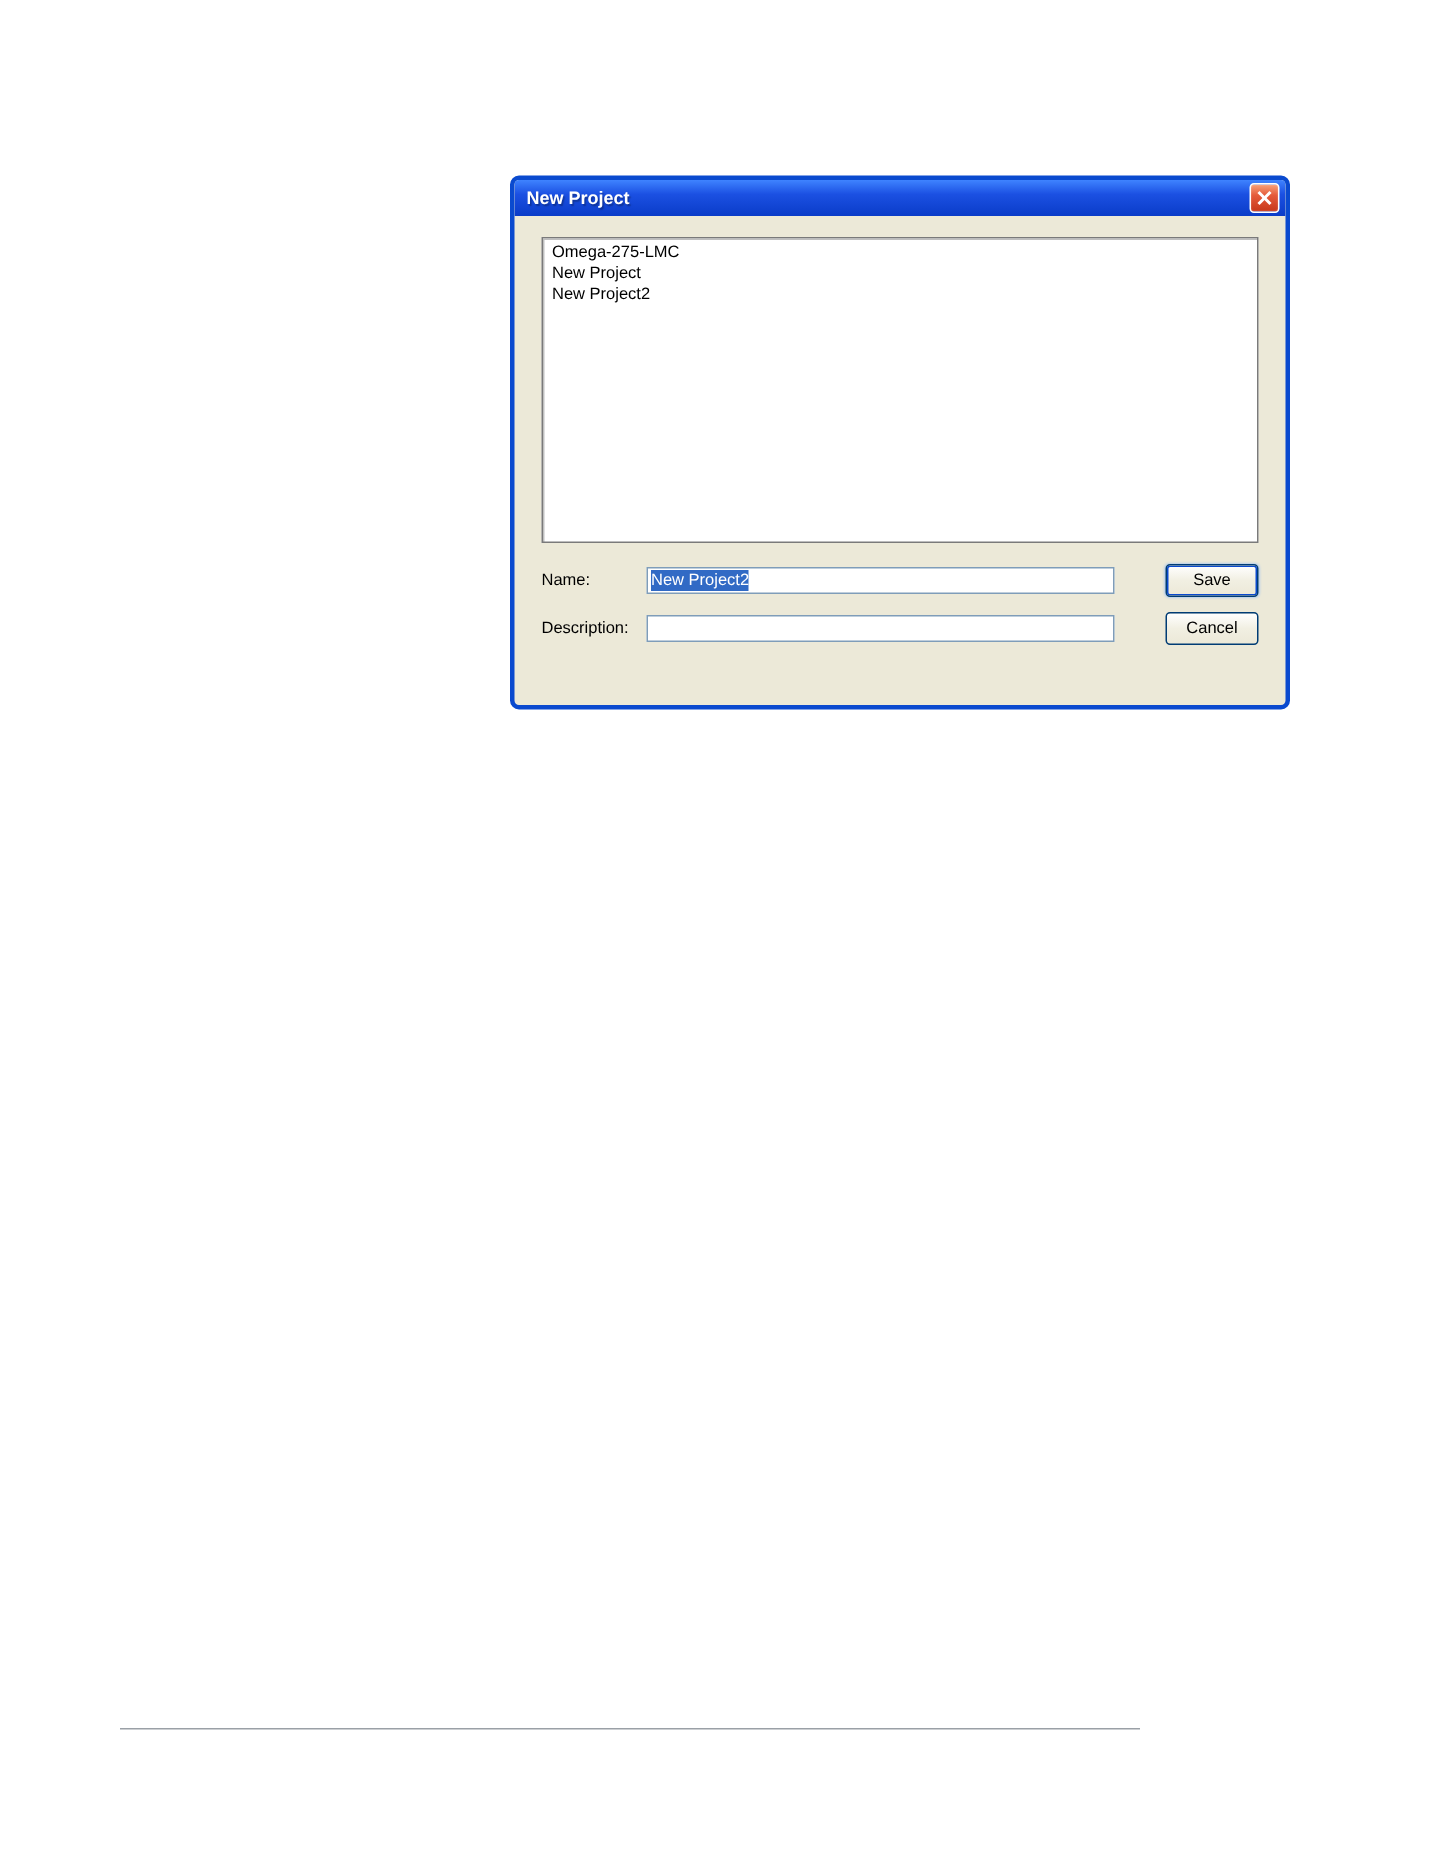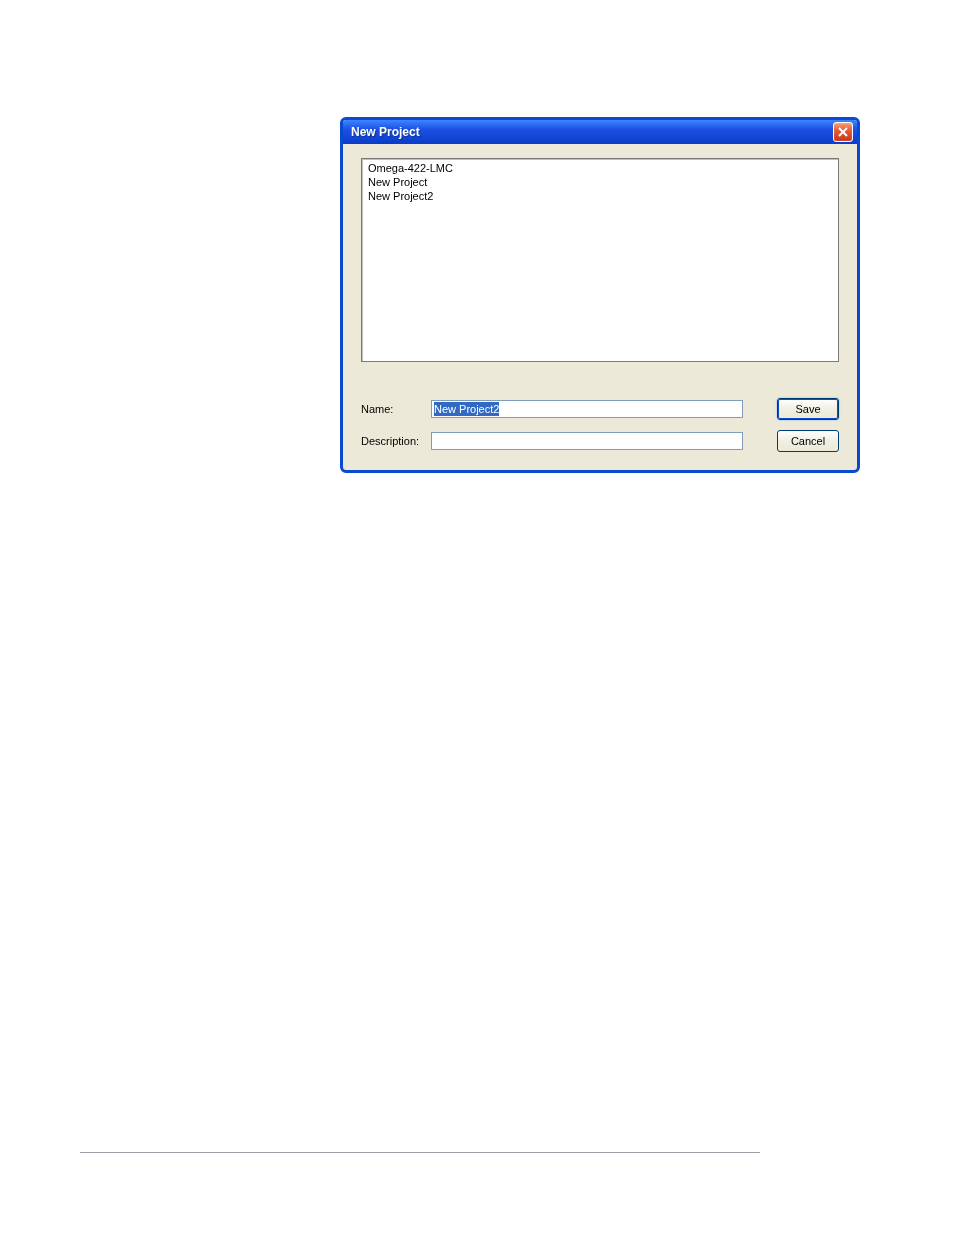--- a/index.html
+++ b/index.html
@@ -94,21 +94,21 @@
     line-height: 14px;
     font-size: 11px;
   }
   .lv-row .cell {
     white-space: nowrap;
     overflow: hidden;
   }
   .lv-row .cell-name { width: 156px; padding-left: 2px; }
   .lv-row .cell-desc { flex: 1; }
   .form-area {
-    margin-top: 36px;
+    margin-top: 14px;
     display: grid;
     grid-template-columns: 66px 1fr 72px;
     grid-template-rows: 22px 22px;
     row-gap: 10px;
     column-gap: 4px;
     align-items: center;
   }
   .lbl {
     font-size: 11px;
     white-space: nowrap;
@@ -175,21 +175,21 @@
           <line x1="9" y1="1" x2="1" y2="9" stroke="#ffffff" stroke-width="2"></line>
         </svg>
       </div>
     </div>
 
     <div class="client">
 
       <div class="listview">
         <div class="lv-body">
           <div class="lv-row">
-            <span class="cell cell-name">Omega-422-LMC</span>
+            <span class="cell cell-name">Omega-275-LMC</span>
             <span class="cell cell-desc"></span>
           </div>
           <div class="lv-row">
             <span class="cell cell-name">New Project</span>
             <span class="cell cell-desc"></span>
           </div>
           <div class="lv-row">
             <span class="cell cell-name">New Project2</span>
             <span class="cell cell-desc"></span>
           </div>

